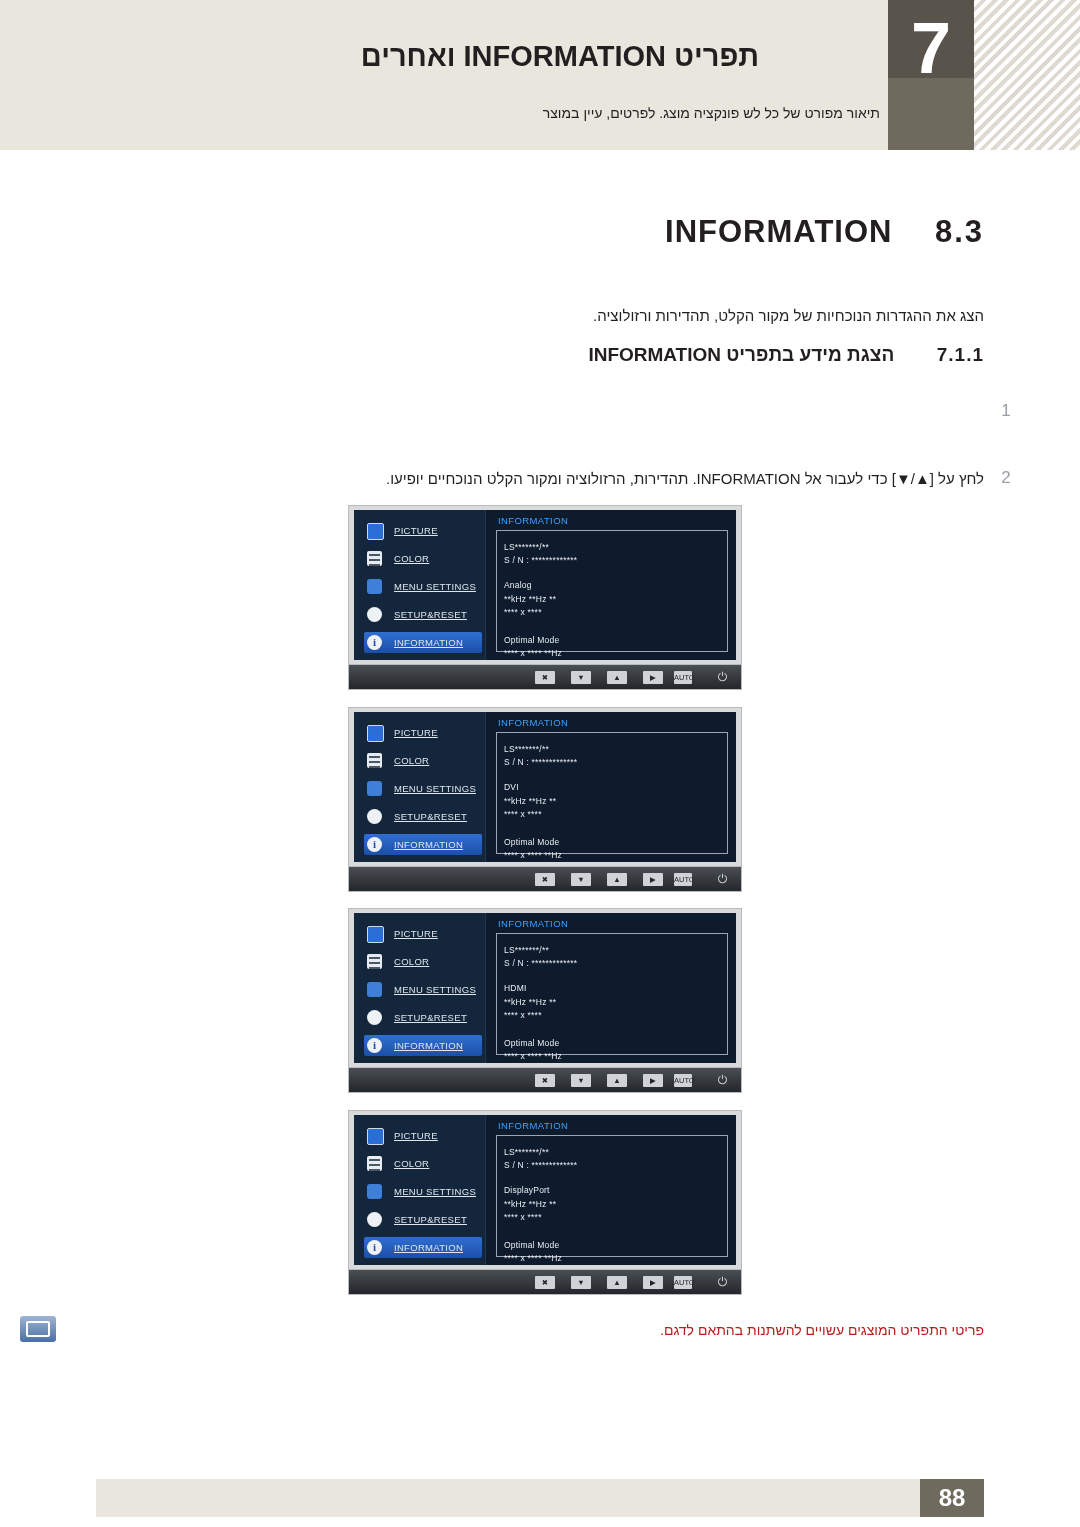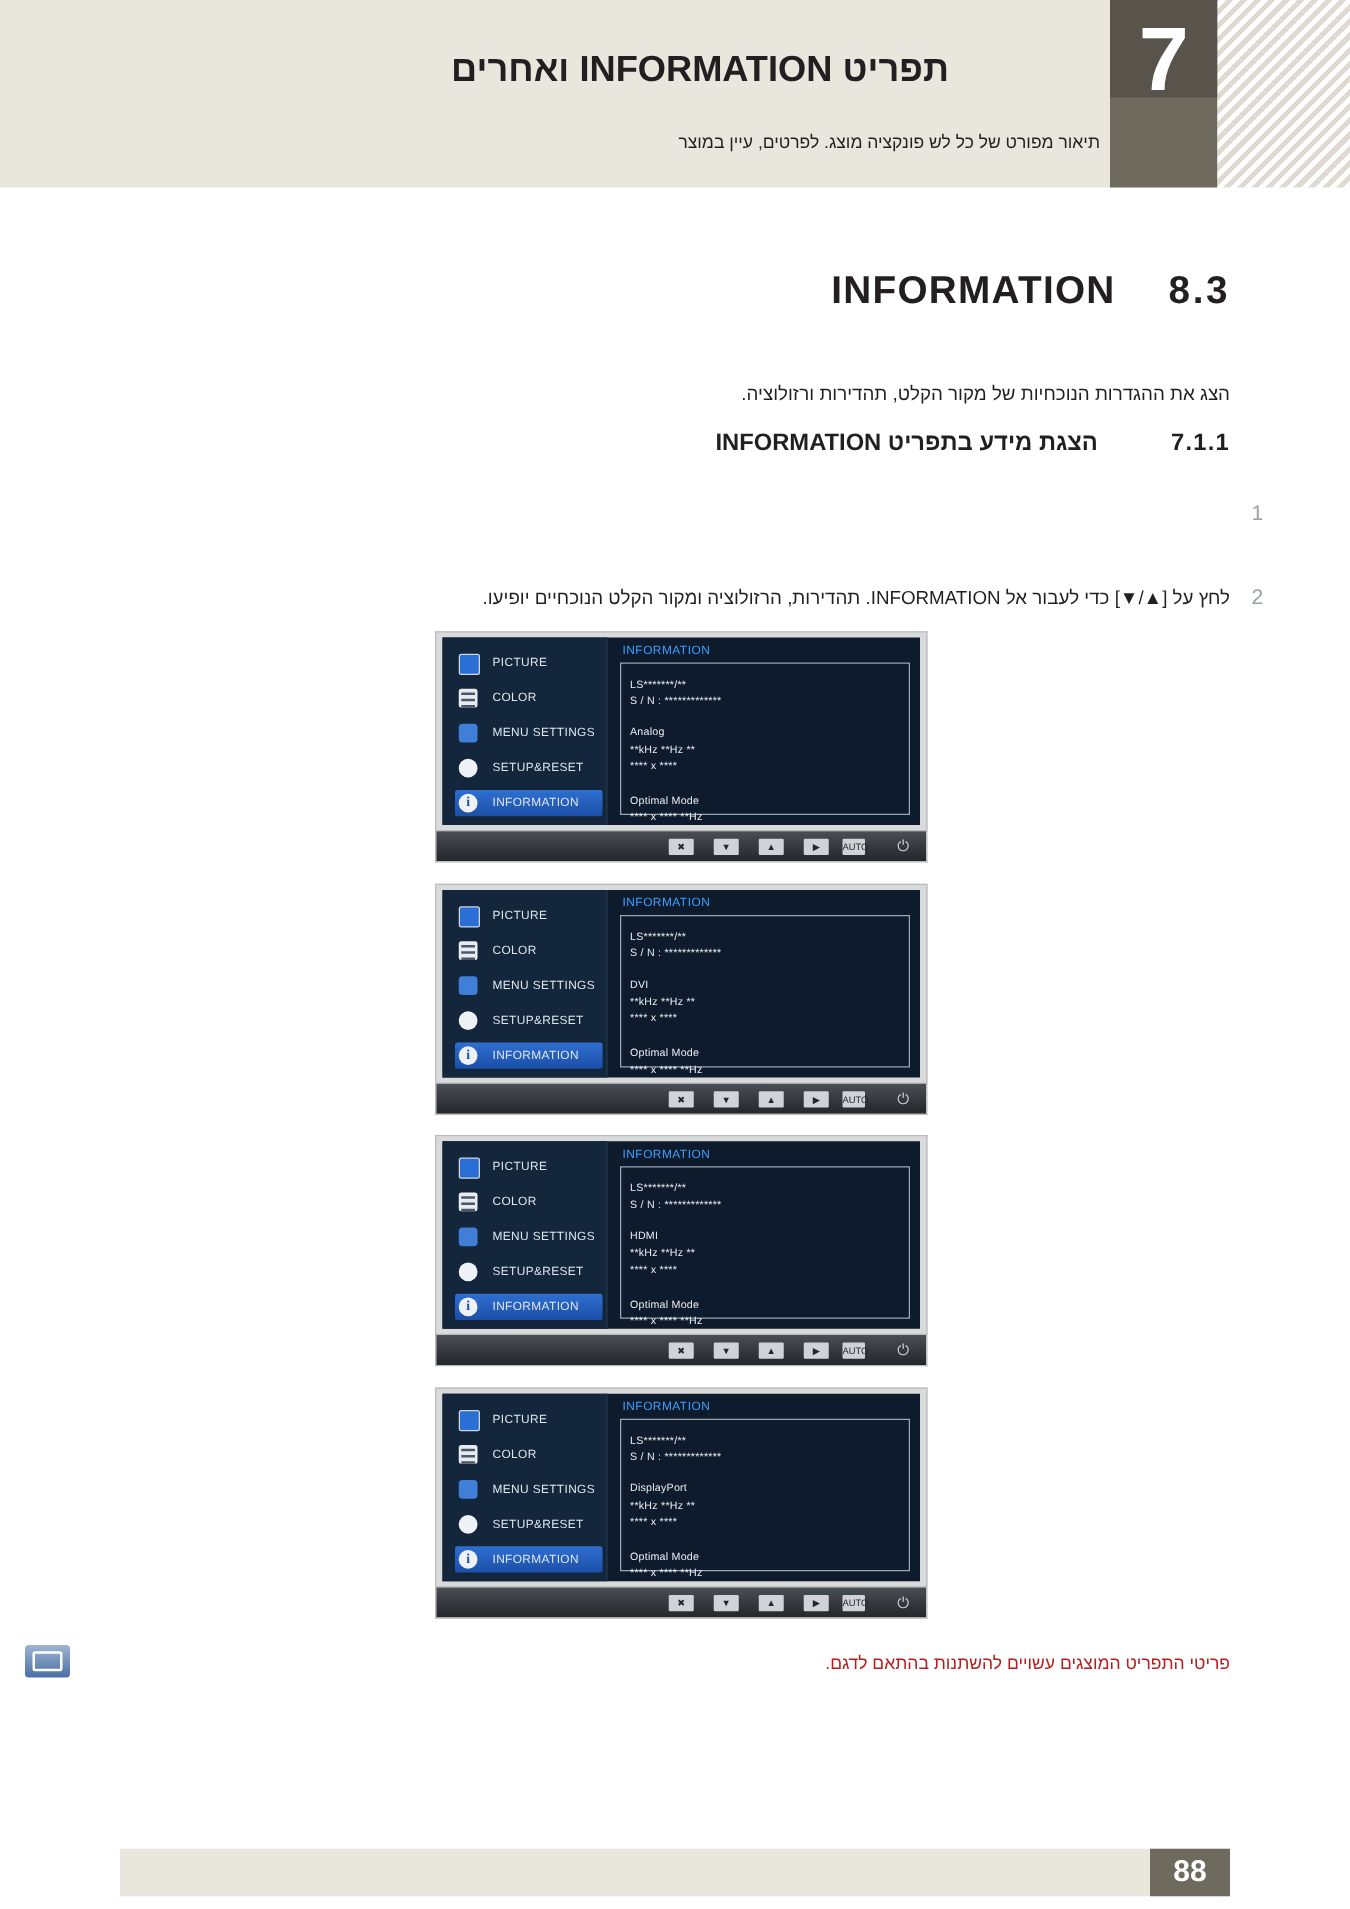--- a/index.html
+++ b/index.html
@@ -68,21 +68,21 @@
   .sub-title-row{
     position:absolute;right:96px;top:344px;width:900px;
     text-align:right;direction:rtl;
   }
   .sub-num{
     font-size:19px;font-weight:bold;color:#231f20;letter-spacing:1px;
     display:inline-block;vertical-align:middle;
   }
   .sub-name{
     font-size:19px;font-weight:bold;color:#231f20;
-    display:inline-block;vertical-align:middle;margin-right:54px;text-align:right;
+    display:inline-block;vertical-align:middle;margin-right:38px;text-align:right;
   }
   
   .step{
     position:absolute;direction:rtl;text-align:right;
   }
   .step-num{
     position:absolute;width:24px;text-align:center;
     font-size:17px;color:#9aa0a6;font-weight:normal;
   }
   .step-text{
@@ -107,21 +107,21 @@
     position:absolute;left:6px;top:5px;width:132px;height:150px;
     background:#13263b;
     border-right:1px solid #20384f;
     box-sizing:border-box;
   }
   .osd-menu-item{
     position:absolute;left:10px;width:118px;height:21px;
     color:#dfe6ee;font-size:9.5px;line-height:21px;
   }
   .osd-menu-item .lbl{
-    position:absolute;left:30px;top:0;letter-spacing:.3px;
+    position:absolute;left:30px;top:0;letter-spacing:.3px;text-decoration:underline;
   }
   .osd-menu-item.sel{
     background:linear-gradient(to bottom,#2f6fd0,#1b4fa8);
     border-radius:2px;
   }
   .ico{
     position:absolute;left:3px;top:3px;width:15px;height:15px;
   }
   .ico-picture{
     background:#2a6fd6;border:1px solid #cfd8e3;border-radius:2px;

